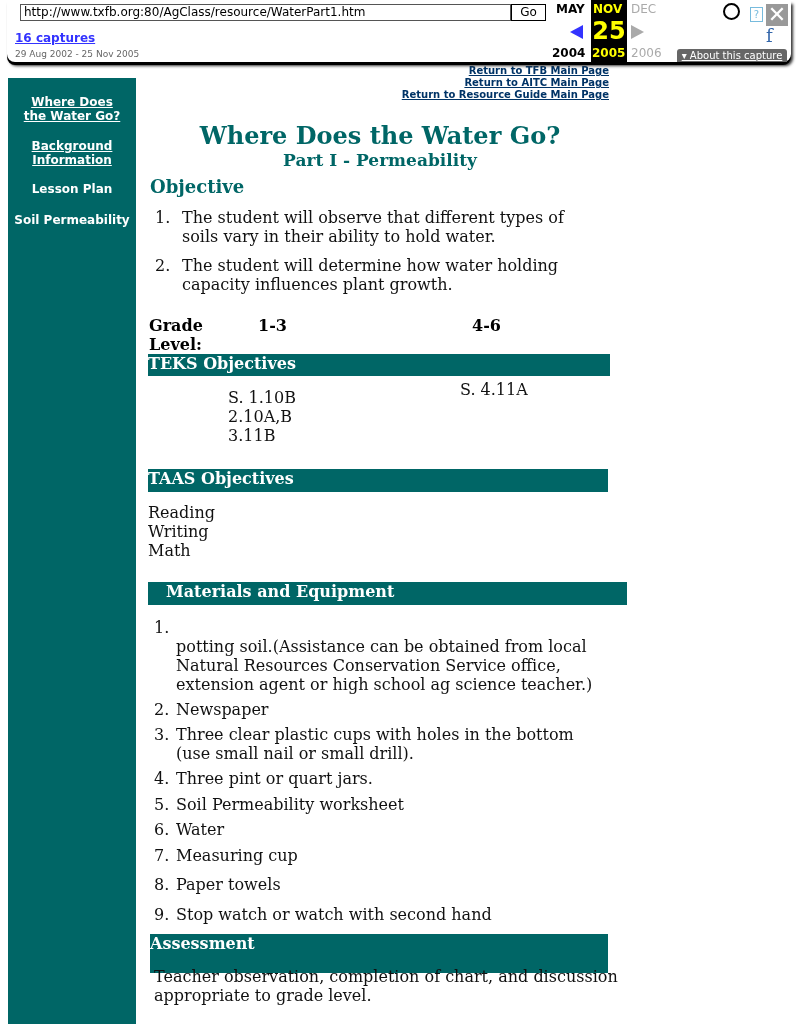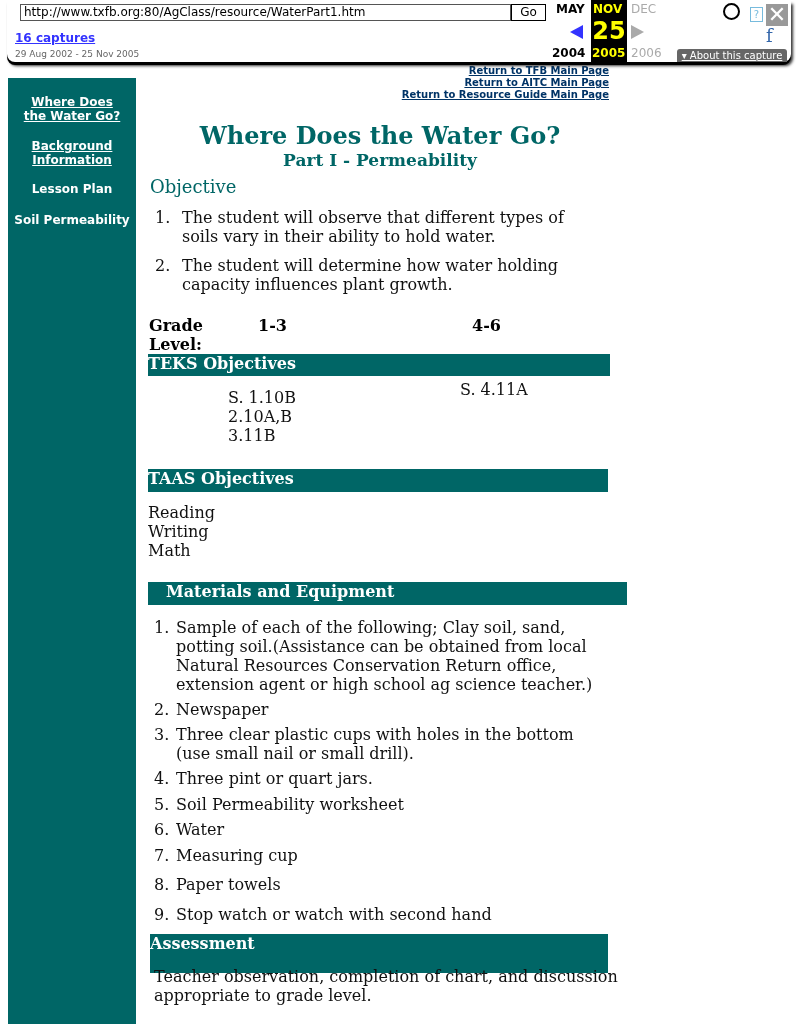--- a/index.html
+++ b/index.html
@@ -27,21 +27,21 @@
   .sidebar { position: absolute; left: 8px; top: 62px; width: 128px; height: 951px; background: #006666; margin-top: 16px; }
   .side-link { display: block; text-align: center; color: #fff; font-family: "DejaVu Sans", sans-serif; font-size: 12px; font-weight: bold; line-height: 14px; text-decoration: none; }
   .side-link.u span { text-decoration: underline; }
 
   
   .ret { position: absolute; right: 191px; font-family: "DejaVu Sans", sans-serif; font-size: 10px; font-weight: bold; color: #003366; text-decoration: underline; text-align: right; line-height: 12px; padding-left: 12px; }
 
   
   .title { position: absolute; left: 150px; top: 121px; width: 460px; text-align: center; color: #006666; font-weight: bold; font-size: 24px; }
   .subtitle { position: absolute; left: 150px; top: 150px; width: 460px; text-align: center; color: #006666; font-weight: bold; font-size: 17px; }
-  .h-objective { position: absolute; left: 150px; top: 176px; color: #006666; font-weight: normal; font-size: 18px; }
+  .h-objective { position: absolute; left: 150px; top: 176px; color: #006666; font-weight: bold; font-size: 18px; }
   .txt { position: absolute; font-size: 16px; color: #111; line-height: 19px; }
   .b { font-weight: bold; color: #000; }
   .bar { position: absolute; background: #006666; color: #fff; font-weight: bold; font-size: 16px; line-height: 20px; padding-left: 0; }
 </style>
 </head>
 <body>
 
 <div class="wb">
   <div class="wb-url">http://www.txfb.org:80/AgClass/resource/WaterPart1.htm</div>
   <div class="wb-go">Go</div>
@@ -121,23 +121,23 @@
 <div class="txt" style="left:148px;top:503px;">
   <span>Reading</span><br>
   <span>Writing</span><br>
   <span>Math</span>
 </div>
 
 <div class="bar" style="left:148px;top:582px;width:461px;height:23px;padding-left:18px;">Materials and Equipment</div>
 
 <div class="txt" style="left:154px;top:618px;">1.</div>
 <div class="txt" style="left:176px;top:618px;">
-  <span>Sample of each of the following; Clay soil, sand,</span><br>
+  <br>
   <span>potting soil.(Assistance can be obtained from local</span><br>
-  <span>Natural Resources Conservation Return office,</span><br>
+  <span>Natural Resources Conservation Service office,</span><br>
   <span>extension agent or high school ag science teacher.)</span>
 </div>
 <div class="txt" style="left:154px;top:700px;">2.</div>
 <div class="txt" style="left:176px;top:700px;">Newspaper</div>
 <div class="txt" style="left:154px;top:725px;">3.</div>
 <div class="txt" style="left:176px;top:725px;">
   <span>Three clear plastic cups with holes in the bottom</span><br>
   <span>(use small nail or small drill).</span>
 </div>
 <div class="txt" style="left:154px;top:769px;">4.</div>

